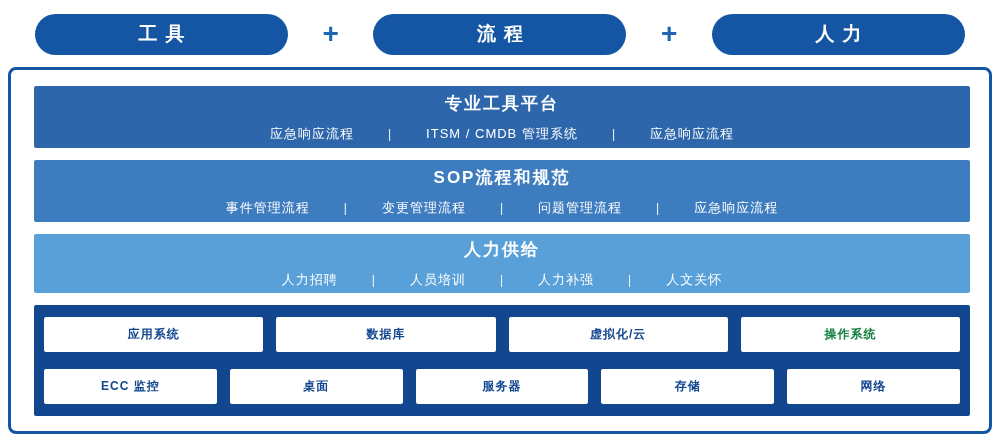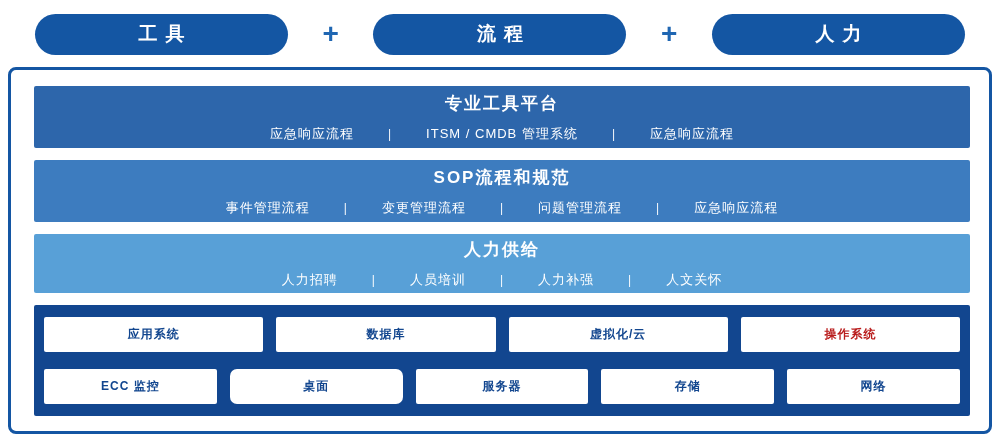--- a/index.html
+++ b/index.html
@@ -155,24 +155,24 @@
         <span class="sep">|</span>
         <span class="band-item">人文关怀</span>
       </div>
   </div>
 
   <div class="grid-band" style="background: rgb(18, 70, 143);">
     <div class="grid-row">
         <span class="grid-box" style="color: rgb(18, 70, 143);">应用系统</span>
         <span class="grid-box" style="color: rgb(18, 70, 143);">数据库</span>
         <span class="grid-box" style="color: rgb(18, 70, 143);">虚拟化/云</span>
-        <span class="grid-box" style="color: #b91c1c;">操作系统</span>
+        <span class="grid-box" style="color: #15803d;">操作系统</span>
       </div>
     <div class="grid-row">
         <span class="grid-box" style="color: rgb(18, 70, 143);">ECC 监控</span>
-        <span class="grid-box" style="color: rgb(18, 70, 143); border-radius: 7px;">桌面</span>
+        <span class="grid-box" style="color: rgb(18, 70, 143);">桌面</span>
         <span class="grid-box" style="color: rgb(18, 70, 143);">服务器</span>
         <span class="grid-box" style="color: rgb(18, 70, 143); text-align: right;">存储</span>
         <span class="grid-box" style="color: rgb(18, 70, 143);">网络</span>
       </div>
   </div>
 
 </div>
 
 </body></html>

